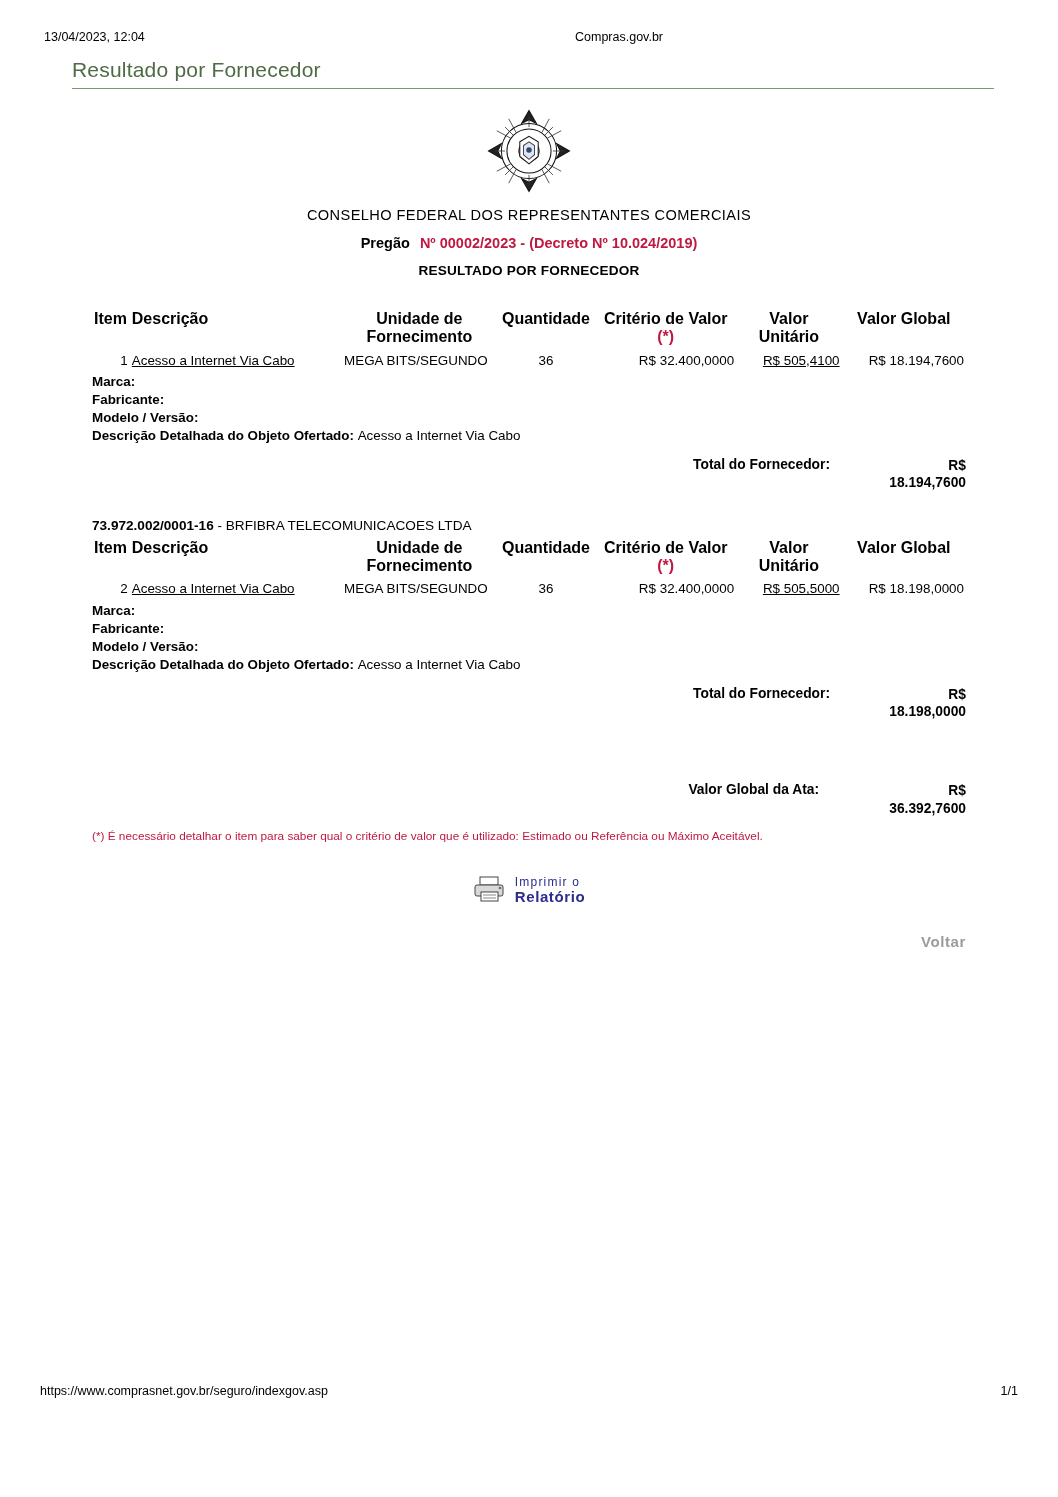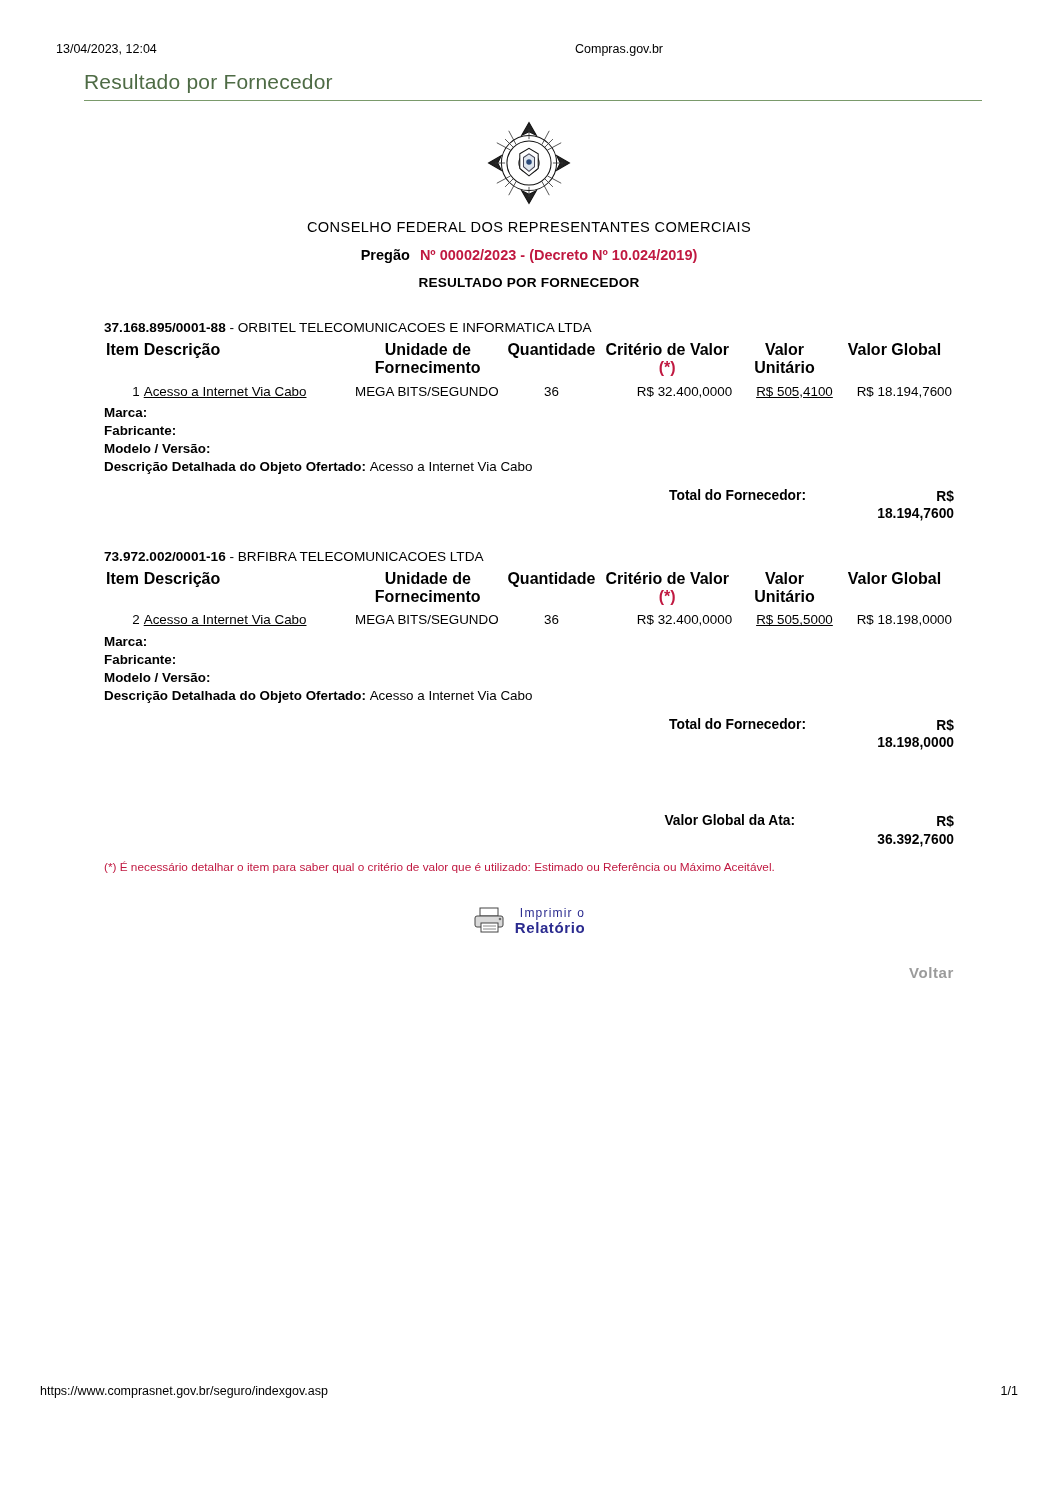--- a/index.html
+++ b/index.html
@@ -12,21 +12,21 @@
     min-height: 1497px;
     font-family: "Liberation Sans", sans-serif;
     color: #000;
     position: relative;
   }
   .page {
     position: relative;
     width: 1058px;
     height: 1424px;
     box-sizing: border-box;
-    padding: 16px;
+    padding: 4px;
   }
   
   .print-header {
     display: flex;
     align-items: baseline;
     font-size: 12.5px;
     color: #000;
     padding: 26px 40px 0 40px;
     font-family: "Liberation Sans", sans-serif;
   }
@@ -136,21 +136,21 @@
   }
   .meta-list div { font-weight: bold; }
   .meta-list .meta-val { font-weight: normal; }
   .total-row {
     display: flex;
     justify-content: flex-end;
     margin-top: 12px;
     font-size: 13.8px;
     font-weight: bold;
   }
-  .total-label { margin-right: 28px; }
+  .total-label { margin-right: 16px; }
   .total-value { width: 120px; text-align: right; line-height: 1.25;}
   .ata-row {
     display: flex;
     justify-content: flex-end;
     margin-top: 62px;
     font-size: 13.8px;
     font-weight: bold;
     gap: 11px;
   }
   .footnote {
@@ -164,21 +164,21 @@
     margin-top: 30px;
     text-align: center;
   }
   .print-btn-inner {
     display: inline-flex;
     align-items: center;
     gap: 8px;
     cursor: pointer;
   }
   .printer-icon { width: 34px; height: 28px; }
-  .print-text { text-align: right; line-height: 1.0; }
+  .print-text { text-align: left; line-height: 1.0; }
   .print-text .l1 {
     font-size: 12px;
     letter-spacing: 1.2px;
     color: #2b2b8f;
     font-family: "Liberation Sans", sans-serif;
   }
   .print-text .l2 {
     font-size: 15px;
     font-weight: bold;
     letter-spacing: 0.6px;
@@ -262,23 +262,20 @@
   <div class="pregao-line">
     <span class="pregao-label">Pregão</span>
     <span class="pregao-value">Nº 00002/2023 - (Decreto Nº 10.024/2019)</span>
   </div>
 
   <div class="report-sub">RESULTADO POR FORNECEDOR</div>
 
   <div class="content">
 
     <div class="supplier">
-      <div class="supplier-head">
-        <span class="supplier-cnpj">37.168.895/0001-88</span><span> - </span><span class="supplier-name">ORBITEL TELECOMUNICACOES E INFORMATICA LTDA</span>
-      </div>
 
       <table class="items">
         <thead>
           <tr>
             <th class="col-item">Item</th>
             <th class="col-desc">Descrição</th>
             <th class="col-unid">Unidade de Fornecimento</th>
             <th class="col-qtd">Quantidade</th>
             <th class="col-crit">
               <span>Critério de Valor</span>

